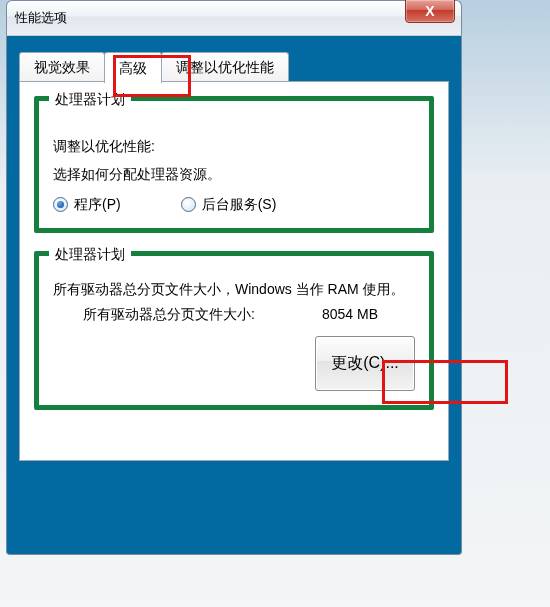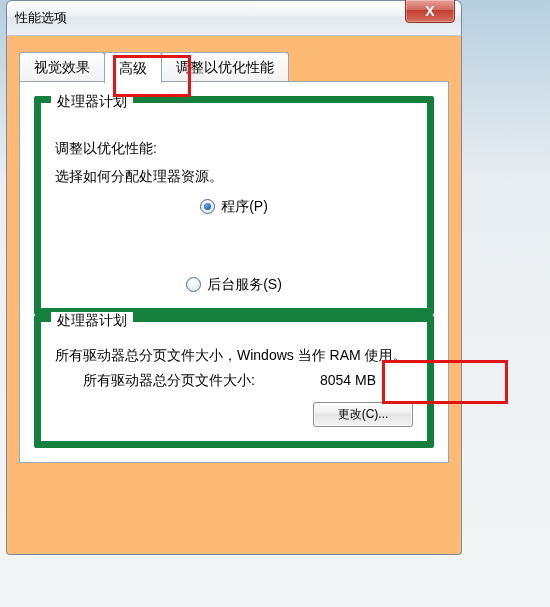--- a/index.html
+++ b/index.html
@@ -50,21 +50,21 @@
     box-shadow: inset 0 0 0 1px rgba(255,255,255,0.3);
     display: flex;
     align-items: center;
     justify-content: center;
     color: #fff;
     font-weight: bold;
     font-size: 14px;
     cursor: default;
   }
   .client {
-    background: #fdba74;
+    background: #0369a1;
     border: 1px solid #7a8aa0;
     border-top: 1px solid #c3cdd8;
     padding: 10px 12px 12px 12px;
     min-height: 520px;
     box-sizing: border-box;
     border-radius: 0 0 4px 4px;
   }
   .tabstrip {
     display: flex;
     align-items: flex-end;
@@ -91,44 +91,44 @@
   .tabpanel {
     border: 1px solid #9aa7b6;
     background: #fff;
     padding: 14px;
     position: relative;
     z-index: 2;
     min-height: 380px;
     box-sizing: border-box;
   }
   .group {
-    border: 7px solid #15803d;
+    border: 5px solid #15803d;
     border-radius: 2px;
     padding: 16px 14px 14px 14px;
+    margin-bottom: 18px;
     position: relative;
   }
   .group-title {
     position: absolute;
     top: -10px;
     left: 10px;
     background: #fff;
     padding: 0 6px;
     font-size: 14px;
   }
   .group p {
     margin: 6px 0;
     line-height: 1.6;
     font-size: 14px;
   }
   .radio-row {
     display: flex;
     gap: 60px;
     margin-top: 10px;
     align-items: center;
-    flex-direction: column;
   }
   .radio-opt {
     display: flex;
     align-items: center;
     gap: 6px;
     font-size: 14px;
   }
   .radio-dot {
     width: 13px;
     height: 13px;
@@ -154,26 +154,26 @@
   }
   .vm-row .label { flex: 1; }
   .vm-row .value { width: 130px; font-family: Tahoma, sans-serif; }
   .btn-row {
     display: flex;
     justify-content: flex-end;
     margin-top: 12px;
   }
   .win-btn {
     min-width: 100px;
-    padding: 3px 14px;
+    padding: 16px 14px;
     border: 1px solid #8c8c8c;
     border-radius: 3px;
     background: linear-gradient(180deg, #fdfdfd 0%, #f0f0f0 45%, #e4e4e4 46%, #f3f3f3 100%);
     box-shadow: inset 0 0 0 1px #fff;
-    font-size: 12px;
+    font-size: 16px;
     font-family: inherit;
     text-align: center;
   }
   
   .hl {
     position: absolute;
     border: 3px solid #e21515;
     pointer-events: none;
     z-index: 50;
   }

